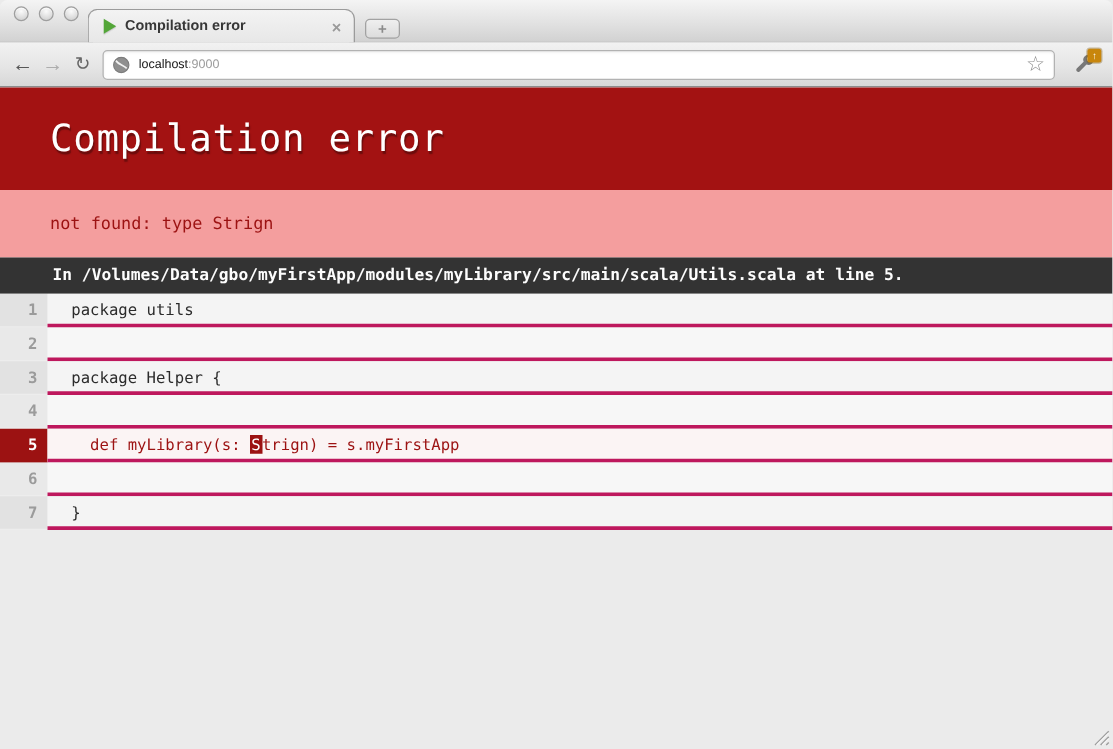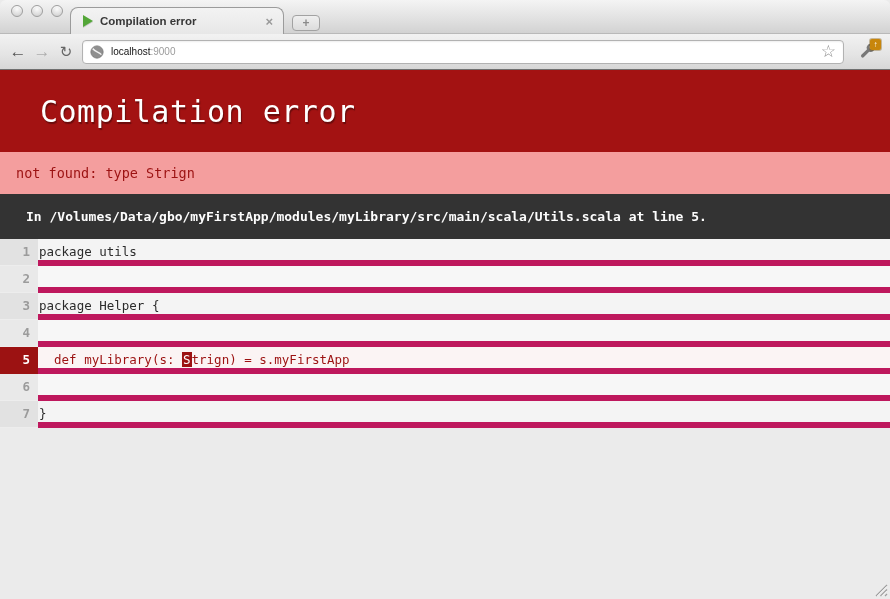--- a/index.html
+++ b/index.html
@@ -57,34 +57,34 @@
     box-shadow:0 0 0 1px rgba(120,80,0,.35); }
 
   
   .page { height:529px; background:var(--page-bg,#ebebeb);
     font-family:"DejaVu Sans Mono", monospace; }
   .error-header { height:82px; background:var(--header-bg,#a31212);
     display:flex; align-items:center; padding-left:40px; }
   .error-header h1 { color:#fff; font-size:30px; font-weight:normal;
     font-family:"DejaVu Sans Mono", monospace;
     text-shadow:1px 2px 1px rgba(0,0,0,.35); letter-spacing:.5px; }
-  .error-message { height:42px; background:var(--message-bg,#f49e9e);
+  .error-message { height:54px; background:var(--message-bg,#f49e9e);
     color:var(--accent-red,#9c1212); display:flex; align-items:center;
-    padding-left:16px; font-size:13.5px; }
-  .path-bar { height:45px; background:var(--path-bg,#333);
-    color:#fdfdfd; display:flex; align-items:center; padding-left:26px;
+    padding-left:40px; font-size:13.5px; }
+  .path-bar { height:29px; background:var(--path-bg,#333);
+    color:#fdfdfd; display:flex; align-items:center; padding-left:42px;
     font-size:13px; font-weight:bold; }
 
   .code-listing { font-size:12.5px; }
   .code-row { display:flex; height:27px; line-height:26px; }
   .line-num { flex:none; width:38px; padding-right:8px; text-align:right;
     background:#e2e2e2; color:#9b9b9b; font-weight:bold;
     border-bottom:1px solid #ededed; }
-  .line-code { flex:1; padding-left:1px; background:#f4f4f4; color:#2b2b2b;
-    white-space:pre; border-bottom:6px solid #be185d; }
+  .line-code { flex:1; padding-left:19px; background:#f4f4f4; color:#2b2b2b;
+    white-space:pre; border-bottom:3px solid #be185d; }
   .code-row:nth-child(even) .line-num { background:#e9e9e9; }
   .code-row:nth-child(even) .line-code { background:#f7f7f7; }
   .code-row.error .line-num { background:var(--accent-red,#9c1212); color:#fff;
     border-bottom-color:var(--accent-red,#9c1212); }
   .code-row.error .line-code { background:var(--error-line-bg,#fbf4f4);
     color:var(--accent-red,#9c1212); }
   .err-marker { background:var(--accent-red,#9c1212); color:#fff; padding:0 1px; }
 
   .resize-grip { position:absolute; right:2px; bottom:2px; width:17px; height:17px; }
 </style>

